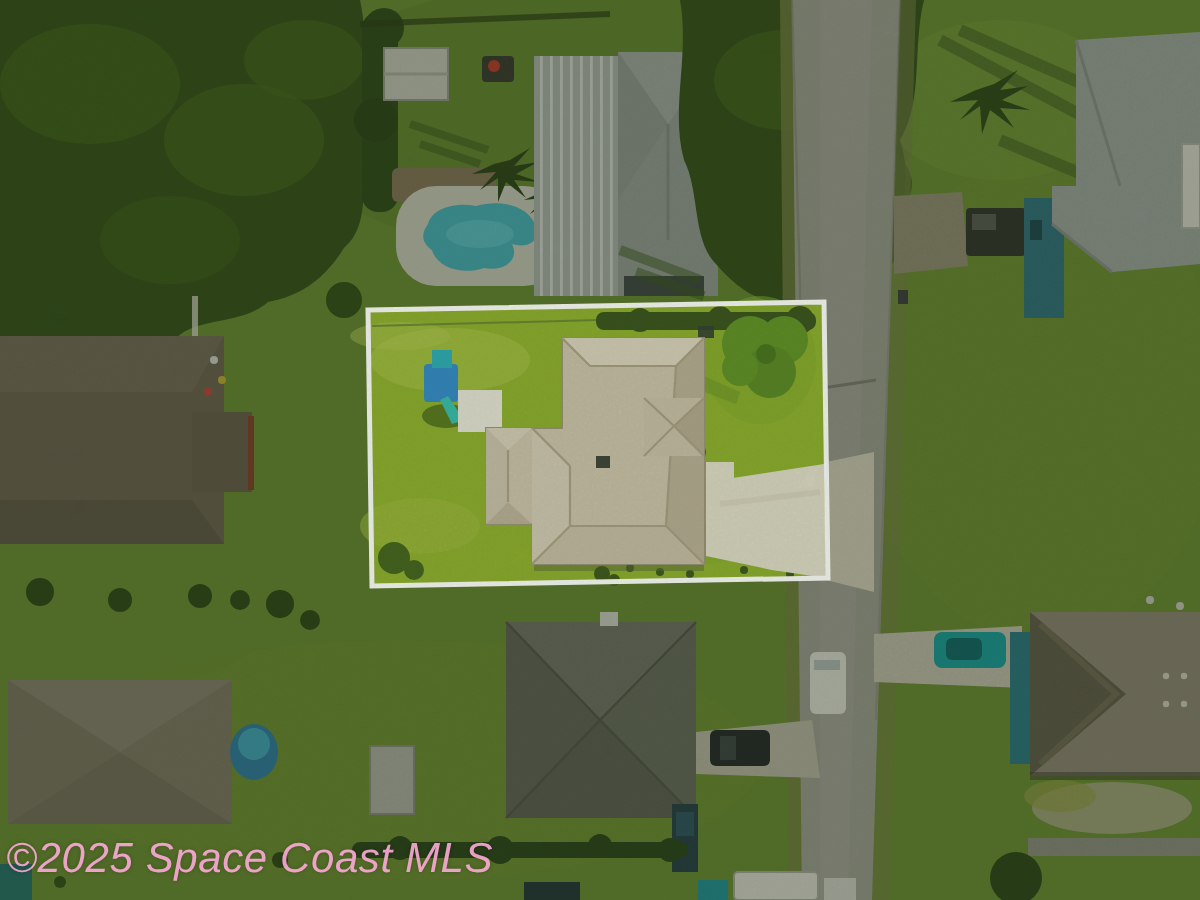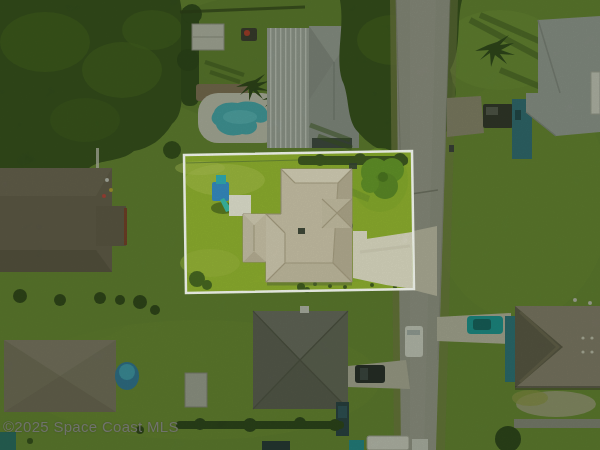--- a/index.html
+++ b/index.html
@@ -1,21 +1,21 @@
 <!DOCTYPE html>
 <html><head>
 <meta charset="utf-8">
 <style>
   html,body{margin:0;padding:0;background:#111;}
   .stage{position:relative;width:600px;height:450px;overflow:hidden;
          font-family:"Liberation Sans",sans-serif;}
   .stage svg{position:absolute;left:0;top:0;display:block;}
-  .watermark{position:absolute;left:3px;top:418px;font-size:15px;
-             letter-spacing:.3px;color:#737373;opacity:.92;
-             text-shadow:0 0 2px rgba(0,0,0,.25);white-space:nowrap;}
+  .watermark{position:absolute;left:3px;top:418px;font-size:21px;
+             letter-spacing:.3px;color:#f9a8d4;opacity:.92;
+             text-shadow:0 0 2px rgba(0,0,0,.25);white-space:nowrap;font-style:italic;}
 </style>
 </head>
 <body>
 
 <div class="stage">
 <svg width="600" height="450" viewBox="0 0 600 450">
   <defs>
     <pattern id="metalRibs" width="5" height="8" patternUnits="userSpaceOnUse">
       <rect width="5" height="8" fill="#b0b6b6"></rect>
       <rect x="0" width="1.4" height="8" fill="#d9dddd"></rect>

